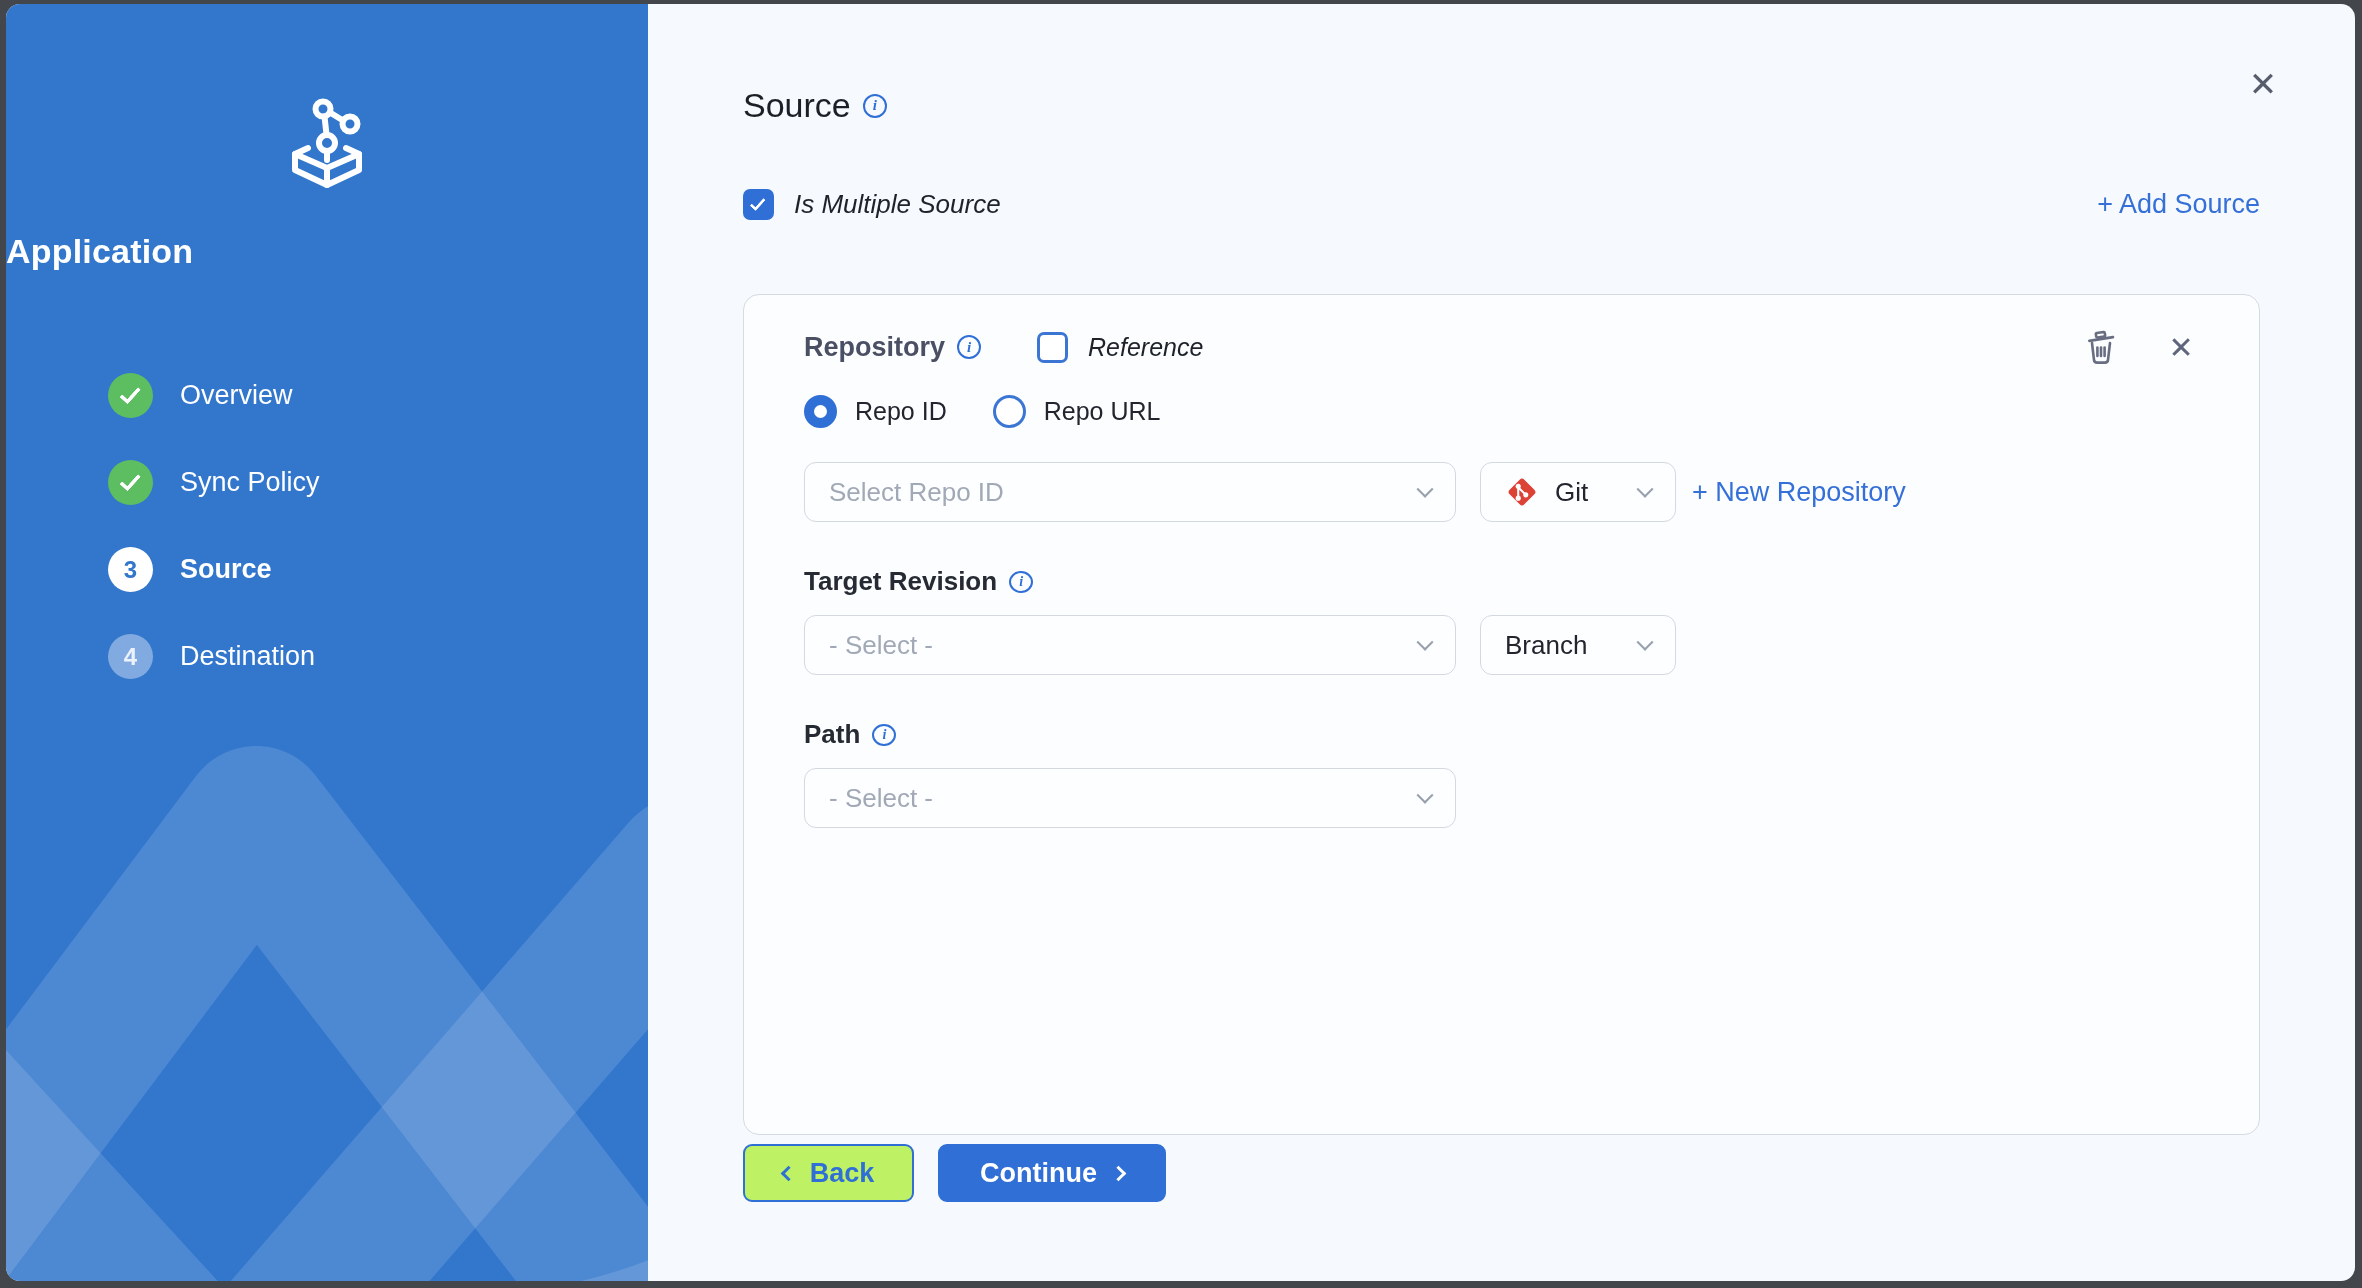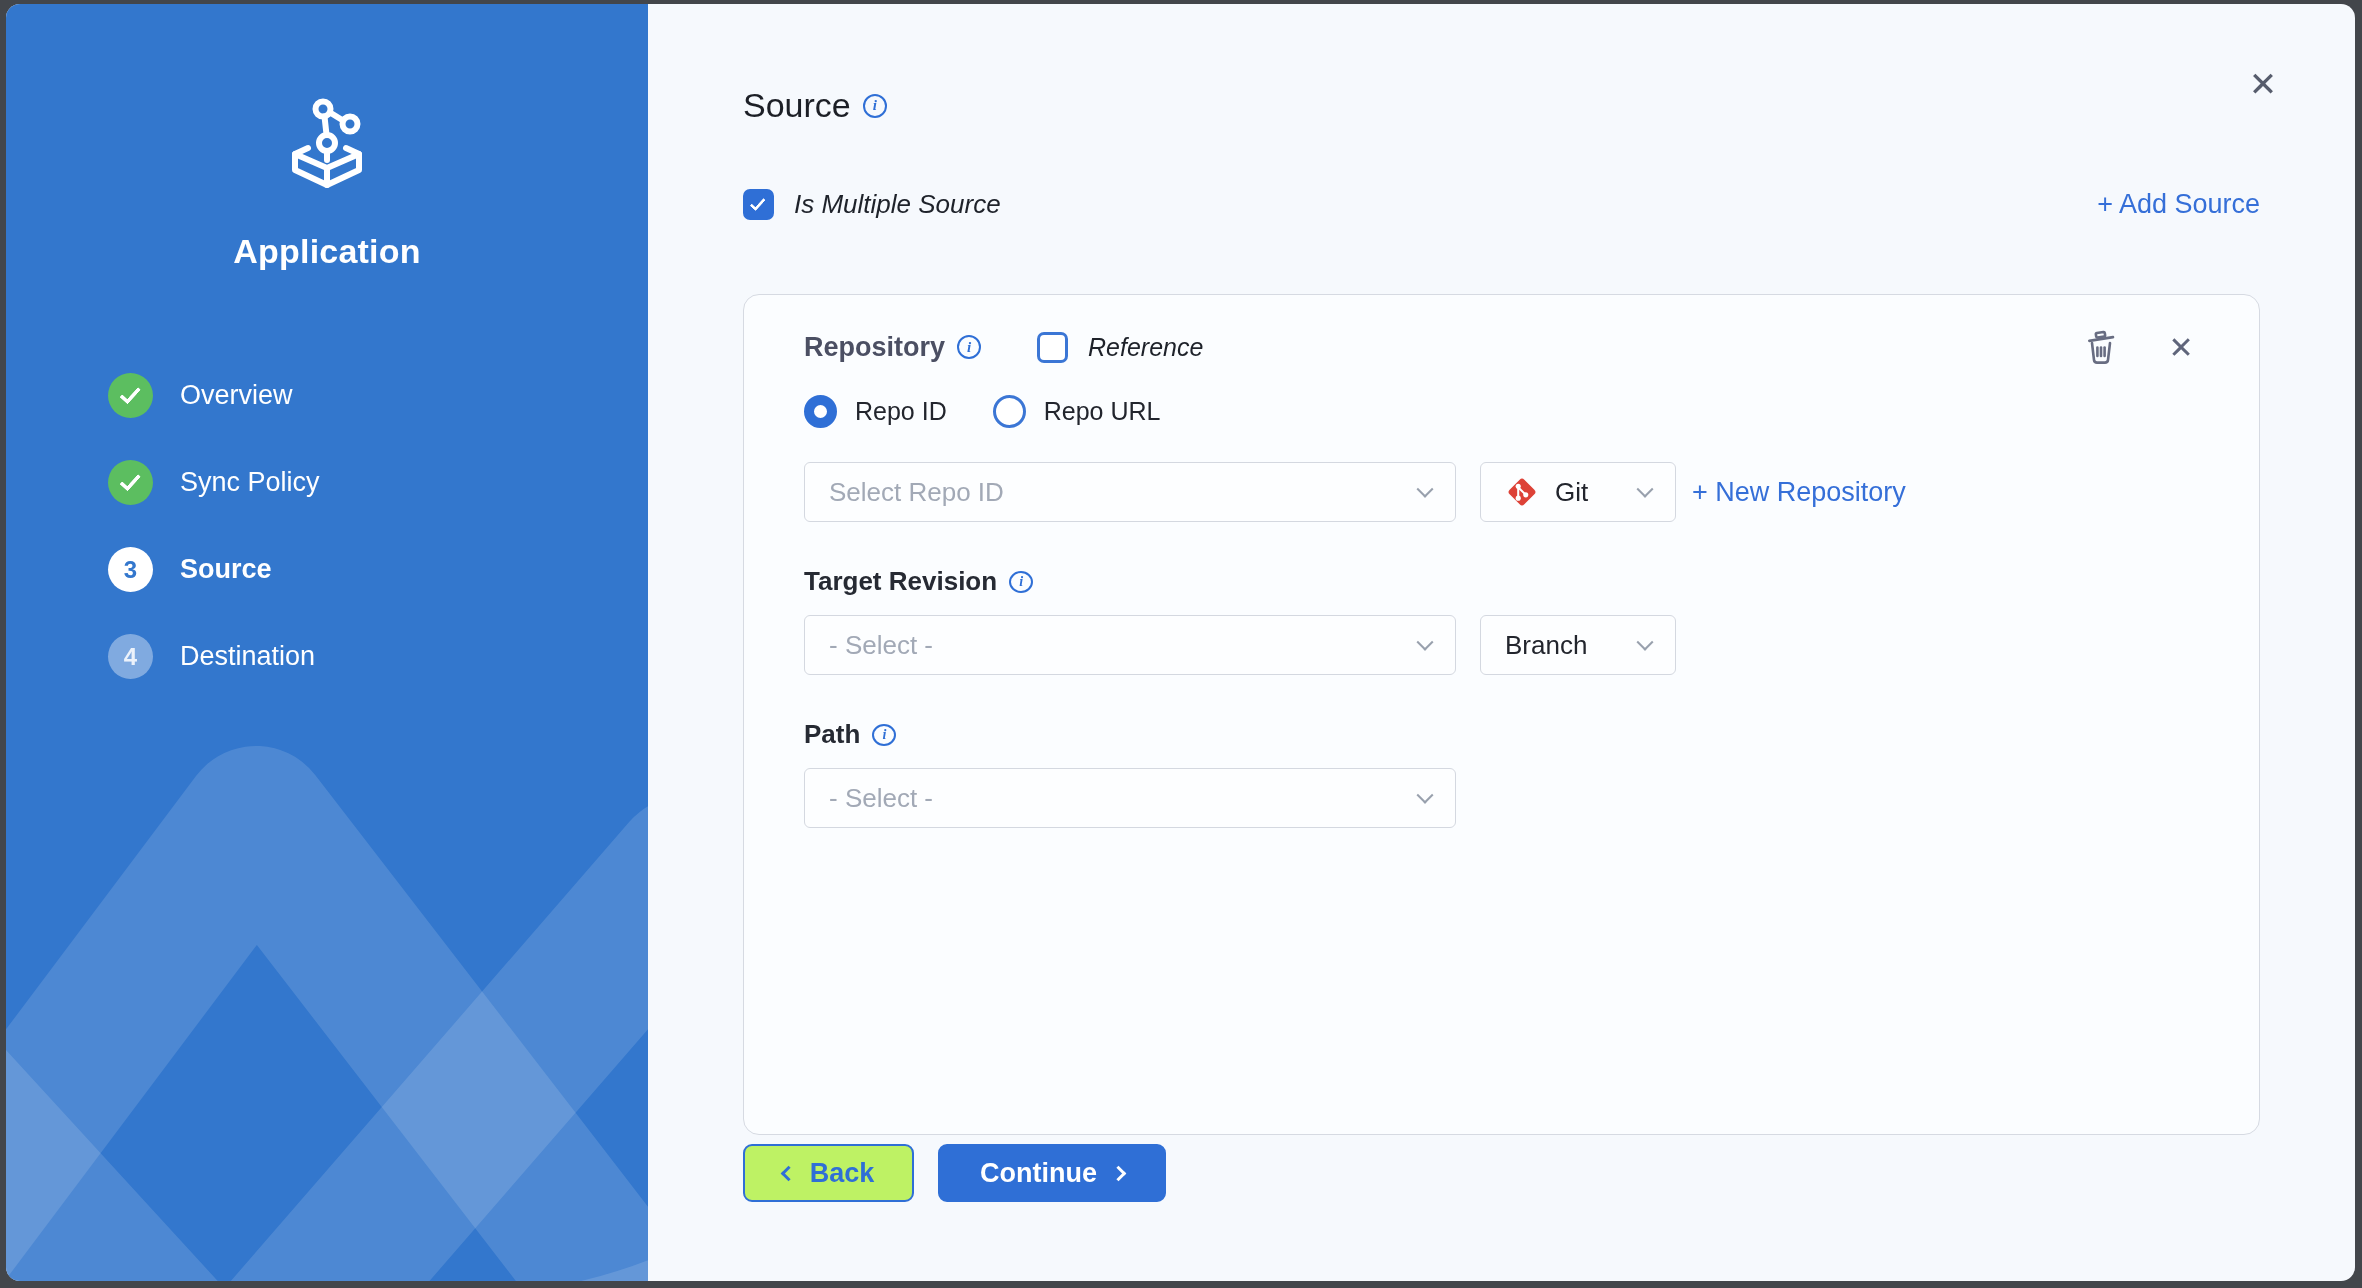--- a/index.html
+++ b/index.html
@@ -11,21 +11,21 @@
     overflow:hidden;
   }
   
   .modal {
     position:absolute; left:6px; top:4px; width:2349px; height:1277px;
     border-radius:14px; overflow:hidden; display:flex; background:#f6f9fd;
   }
   
   .sidebar {
     width:642px; flex:0 0 642px; background:#3377cd; position:relative;
-    overflow:hidden; display:flex; flex-direction:column; align-items:center;
+    overflow:hidden; display:flex; flex-direction:column; 
   }
   .app-icon-wrap { margin-top:82px; height:118px; display:flex; align-items:center; justify-content:center; }
   .sidebar-title {
     margin-top:28px; color:#ffffff; font-size:34px; font-weight:700; letter-spacing:0.2px;
   }
   .steps { margin-top:102px; align-self:flex-start; margin-left:102px; display:flex; flex-direction:column; gap:42px; position:relative; z-index:2; }
   .step { display:flex; align-items:center; }
   .step-circle {
     width:45px; height:45px; border-radius:50%; display:flex; align-items:center; justify-content:center;
     font-size:24px; font-weight:700; flex:0 0 45px;
@@ -75,21 +75,21 @@
   .icon-btn { cursor:pointer; display:flex; align-items:center; justify-content:center; width:36px; height:36px; }
   .card-close { font-size:30px; color:#5f657b; font-weight:600; }
   .radio-row { margin-top:30px; display:flex; align-items:center; }
   .radio { width:33px; height:33px; border-radius:50%; background:#ffffff; cursor:pointer; flex:0 0 33px; }
   .radio.selected { border:10px solid #2f6fd6; }
   .radio.unselected { border:3px solid #3b76d5; }
   .radio-label { margin-left:18px; font-size:25px; color:#22252d; }
   .radio-group-gap { margin-left:46px; }
   .select-row { margin-top:34px; display:flex; align-items:center; }
   .select-box {
-    height:60px; background:#fdfeff; border:1.5px solid #d4d8e0; border-radius:6px;
+    height:60px; background:#fdfeff; border:1.5px solid #d4d8e0; border-radius:12px;
     display:flex; align-items:center; padding:0 24px; cursor:pointer;
   }
   .select-wide { width:652px; }
   .select-small { width:196px; margin-left:24px; }
   .select-placeholder { font-size:26px; color:#a2a9b6; }
   .select-value { font-size:26px; color:#22252d; font-weight:500; }
   .chev { width:12px; height:12px; border-right:2.5px solid #98a0ad; border-bottom:2.5px solid #98a0ad; transform:rotate(45deg) translate(-2px,-2px); margin-left:auto; flex:0 0 12px; }
   .git-icon { margin-right:16px; flex:0 0 34px; }
   .new-repo-link { margin-left:16px; }
   .field-label-row { margin-top:44px; display:flex; align-items:center; }

